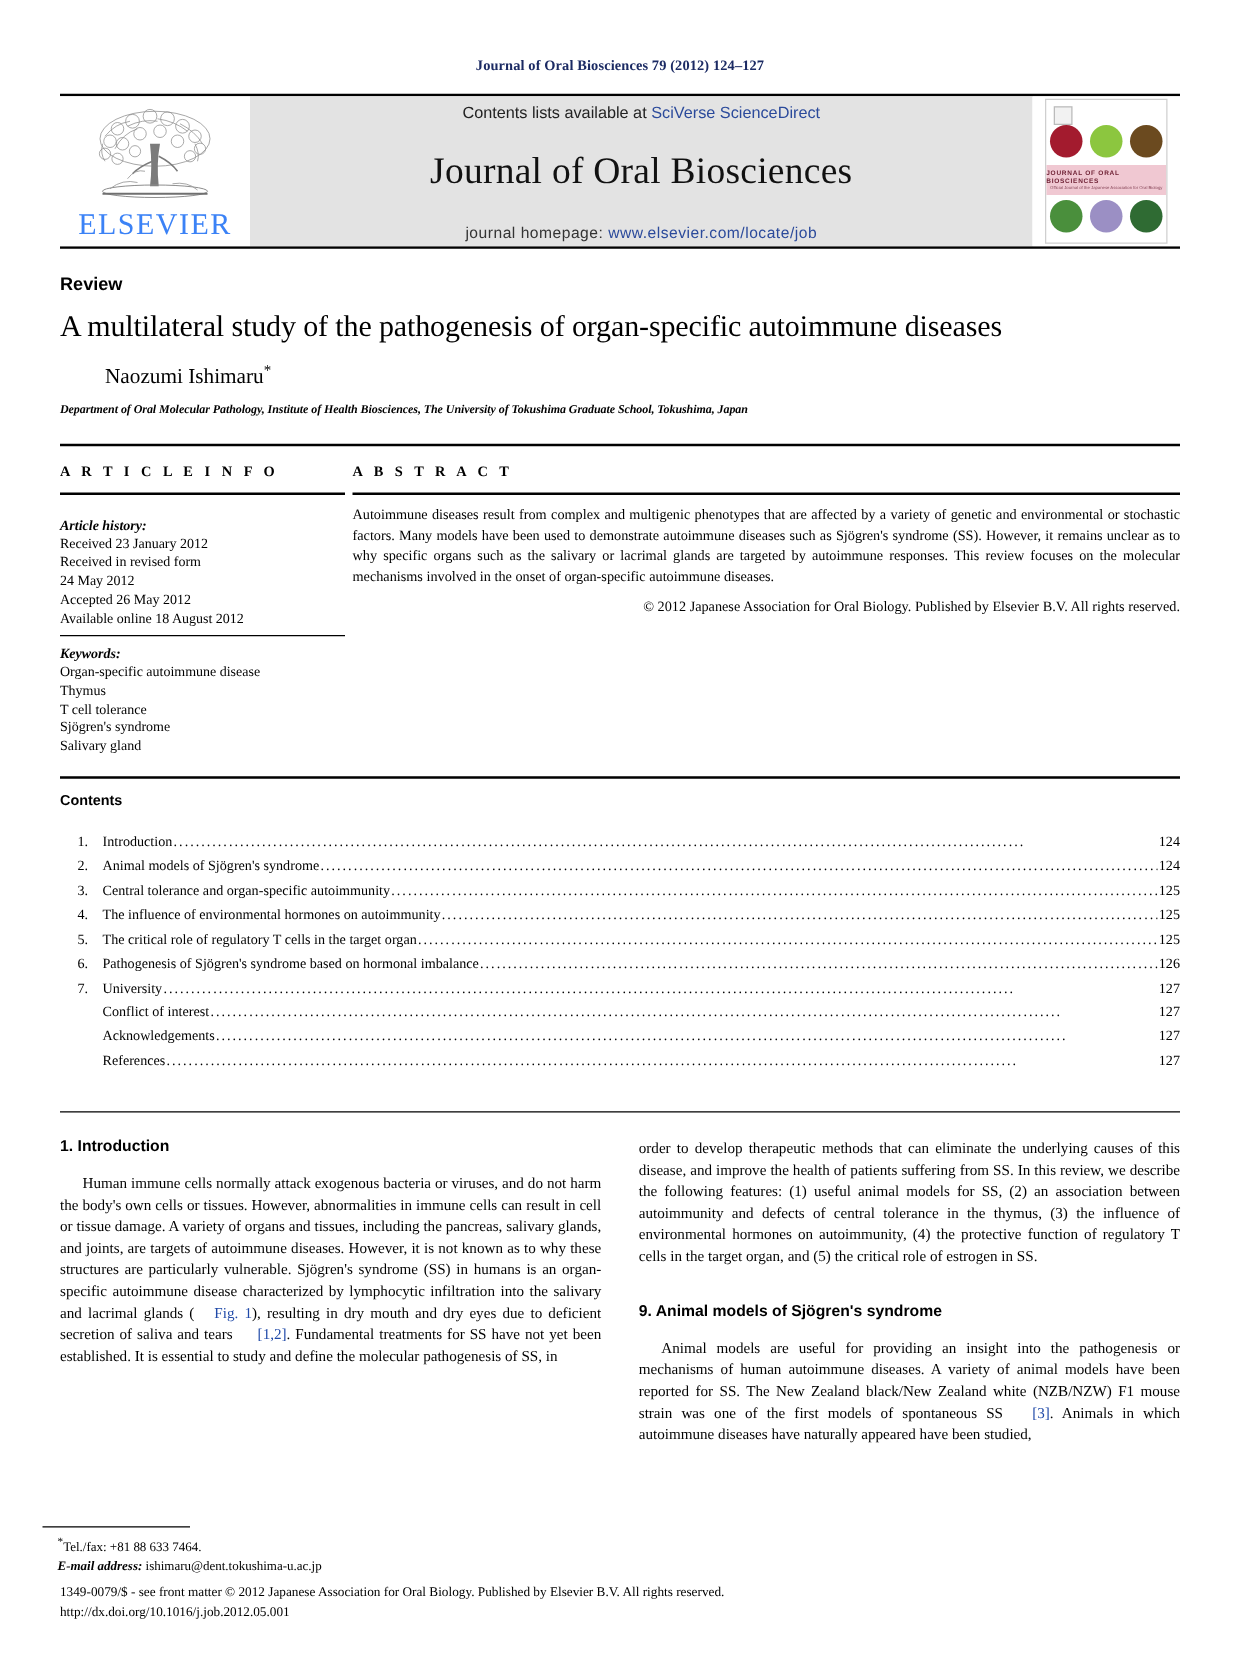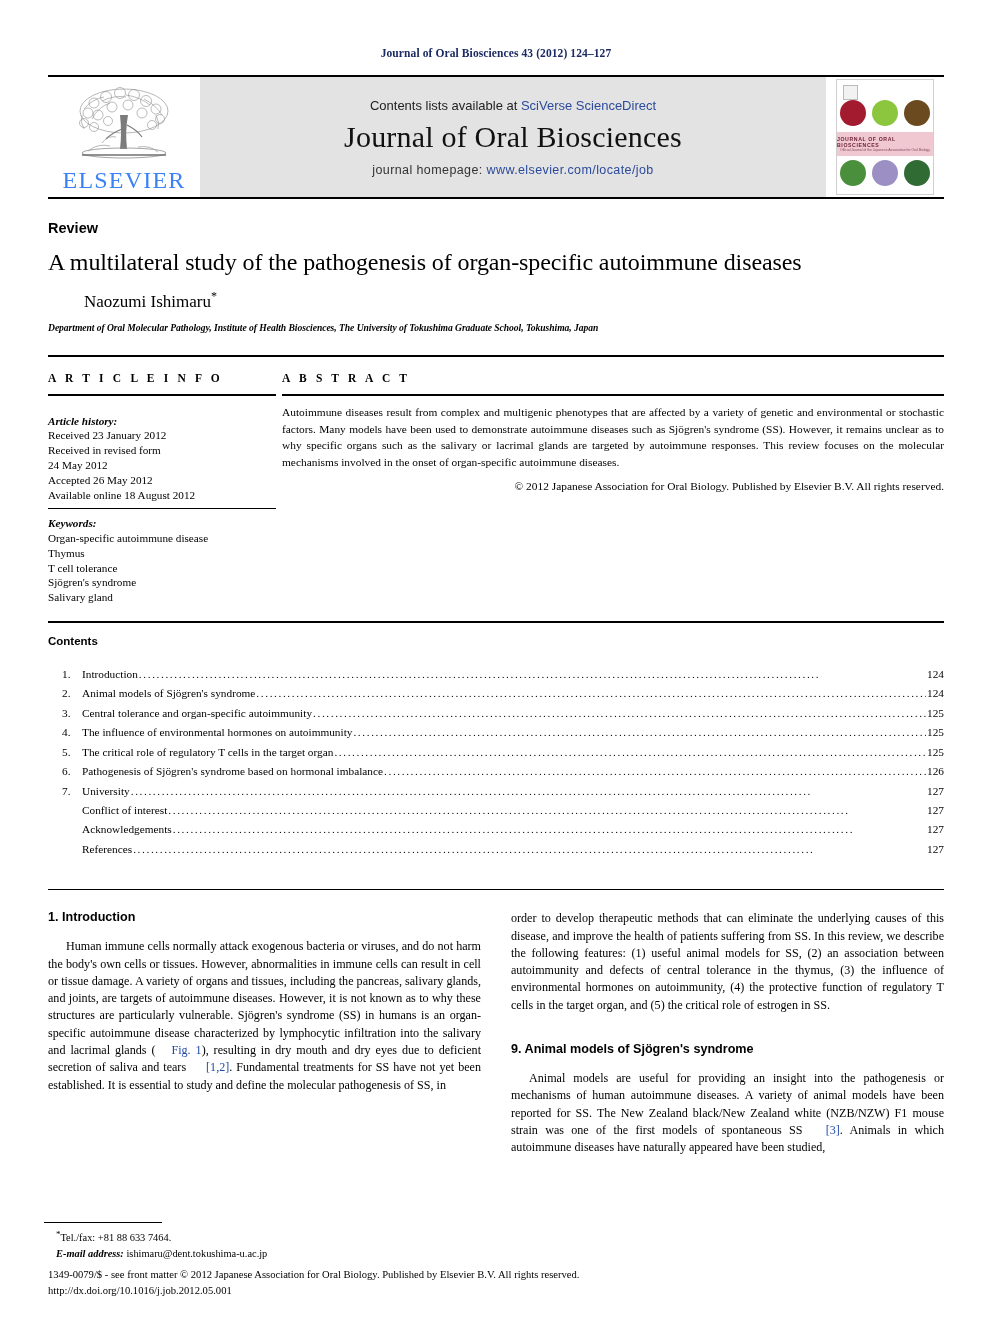--- a/index.html
+++ b/index.html
@@ -48,21 +48,21 @@
     font-size: 24px;
     letter-spacing: 1.2px;
     line-height: 1;
     margin-top: 1px;
   }
   .mh-center {
     flex: 1;
     background: #e3e3e3;
     display: flex; flex-direction: column;
     align-items: center; justify-content: center;
-    gap: 0;
+    gap: 16px;
   }
   .mh-contents {
     font-family: "Liberation Sans", sans-serif;
     font-size: 13px; color: #222;
   }
   .mh-contents .sd { color: #2b4a9b; }
   .mh-title {
     font-family: "Liberation Serif", serif;
     font-size: 30px;
     color: #111;
@@ -231,21 +231,21 @@
     text-align: justify;
     text-indent: 18px;
     margin: 0;
   }
   .para.noind { text-indent: 0; }
   a.ref { color: #1f49a8; text-decoration: none; margin-left: 16px; }
 
   
   .footnote {
     position: absolute;
-    left: 44px; bottom: 62px;
+    left: 34px; bottom: 62px;
     width: 420px;
   }
   .fn-rule { border-top: 1px solid #000; width: 118px; margin-bottom: 5px; }
   .fn-line {
     font-family: "Liberation Serif", serif;
     font-size: 10.4px; line-height: 1.45;
     padding-left: 12px;
   }
   .fn-line .lbl { font-style: italic; font-weight: bold; }
   .fn-star { font-size: 9px; vertical-align: super; }
@@ -256,21 +256,21 @@
     font-family: "Liberation Serif", serif;
     font-size: 10.6px;
     line-height: 1.45;
   }
 </style>
 </head>
 <body>
 
 <div class="page">
 
-  <div class="runhead">Journal of Oral Biosciences 43 (2012) 124–127</div>
+  <div class="runhead">Journal of Oral Biosciences 79 (2012) 124–127</div>
 
   <div class="masthead">
 
     <div class="mh-logo">
       <div class="tree-wrap">
         <svg viewBox="0 0 104 82" width="104" height="82" aria-hidden="true">
           <g fill="none" stroke="#5a5a5a" stroke-width="0.7">
             <ellipse cx="52" cy="26" rx="44" ry="22" fill="#ffffff" stroke="#9a9a9a"></ellipse>
             <g stroke="#8d8d8d" stroke-width="0.6">
               <path d="M12 24 q8 -10 20 -12 M20 34 q6 -12 18 -16 M30 16 q12 -6 24 -4 M54 10 q14 2 24 10 M72 14 q12 6 18 16 M84 30 q4 8 2 14 M10 30 q-2 8 2 14"></path>

